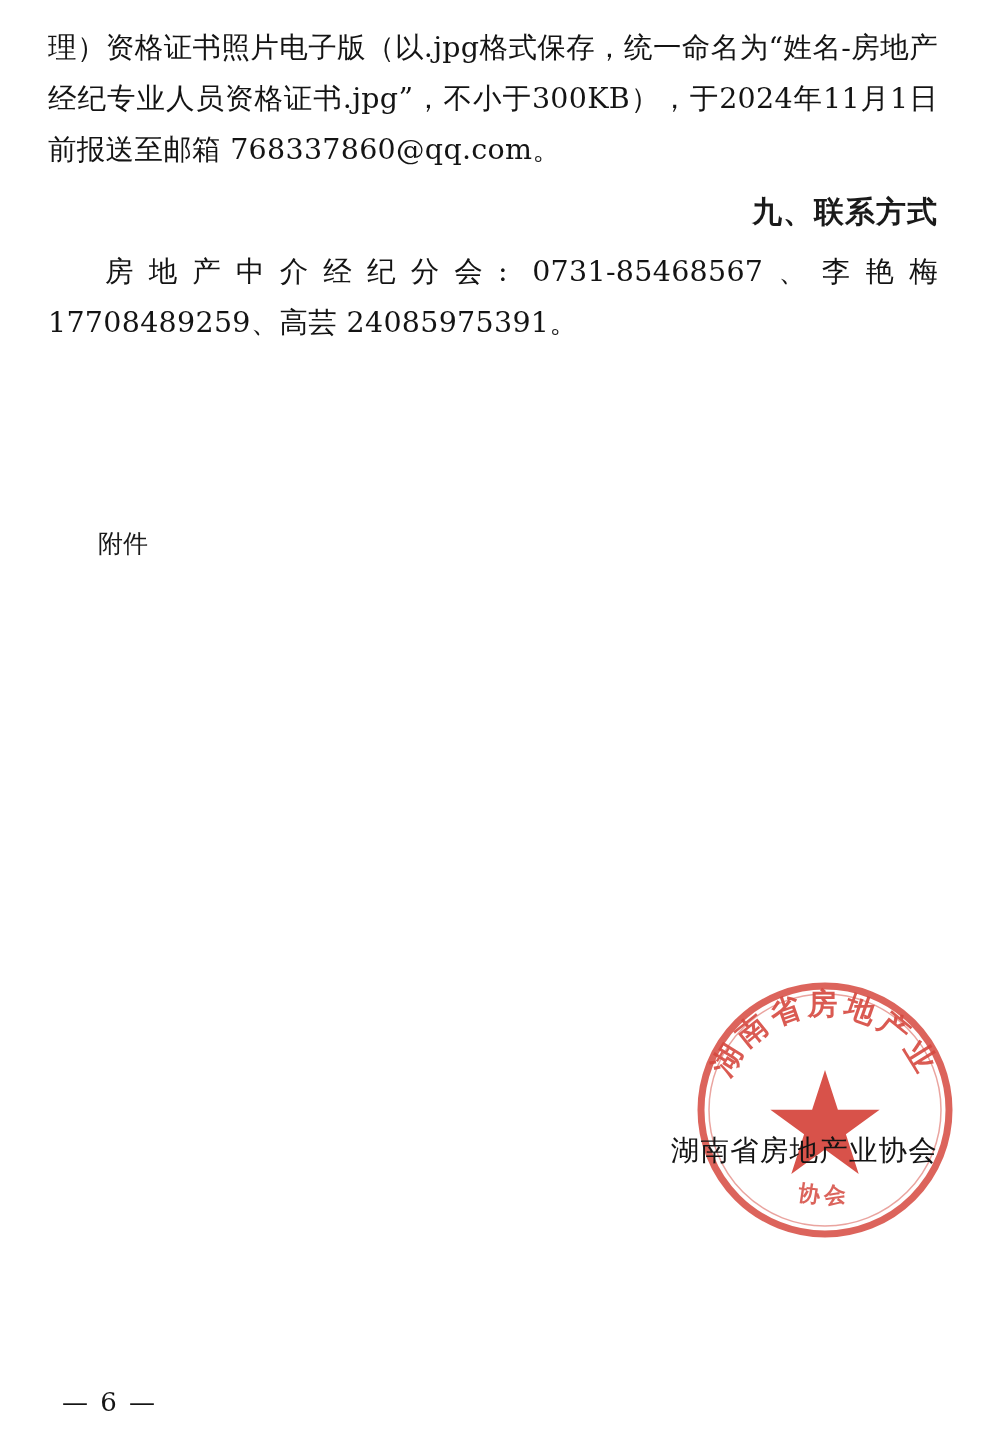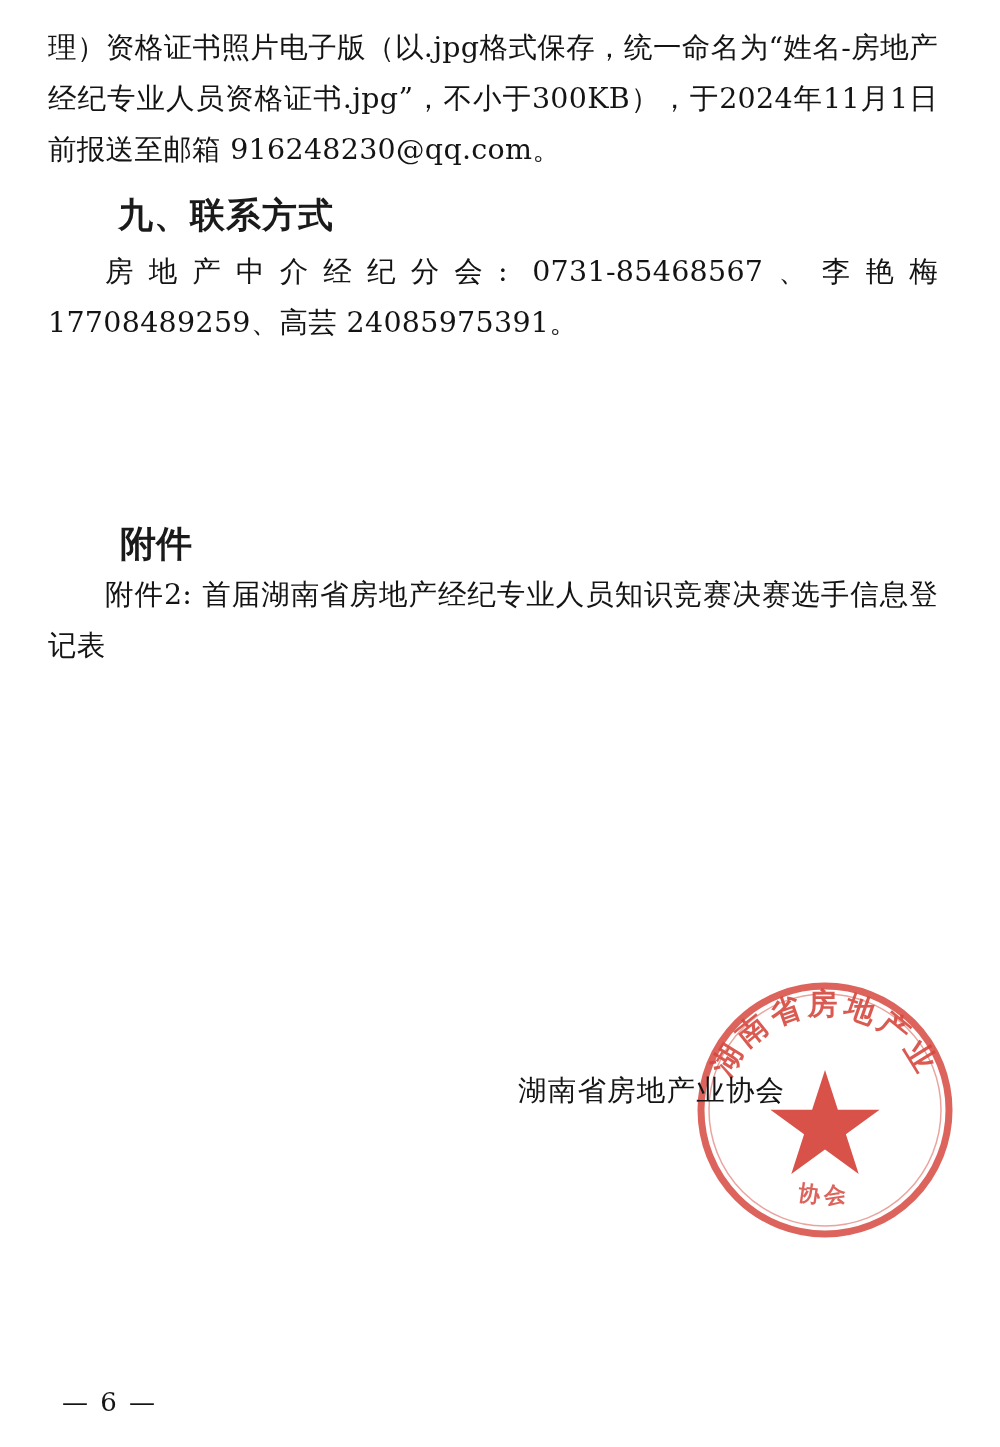--- a/index.html
+++ b/index.html
@@ -27,42 +27,42 @@
     letter-spacing: 0.3px;
     text-align: justify;
     text-justify: inter-ideograph;
     margin: 0;
     color: #141414;
   }
   .indent {
     text-indent: 2em;
   }
   .section-head {
-    font-size: 35px;
+    font-size: 30px;
     line-height: 51px;
     font-weight: bold;
-    font-family: Liberation Sans, sans-serif;
+    font-family: Liberation Mono, monospace;
     margin: 14px 0 6px 0;
     text-indent: 2em;
     letter-spacing: 1px;
+    text-align: right;
   }
   .gap-big { height: 170px; }
   .attach-title {
-    font-size: 36px;
+    font-size: 25px;
     line-height: 51px;
     text-indent: 2em;
     margin: 0;
-    font-weight: bold;
   }
   .sign-block {
     position: absolute;
     right: 62px;
-    top: 1060px;
+    top: 1120px;
     width: 420px;
-    text-align: left;
+    text-align: right;
     font-size: 28.5px;
     line-height: 62px;
     letter-spacing: 1.2px;
     color: #141414;
     z-index: 3;
   }
   .sign-line { white-space: nowrap; }
   .seal {
     position: absolute;
     left: 690px;
@@ -81,32 +81,31 @@
     letter-spacing: 2px;
     color: #141414;
     font-family: "DejaVu Serif", "Liberation Serif", serif;
   }
 </style>
 </head>
 <body>
 
 <div class="page">
 
-  <p class="para">理）资格证书照片电子版（以.jpg格式保存，统一命名为“姓名-房地产经纪专业人员资格证书.jpg”，不小于300KB），于2024年11月1日前报送至邮箱 916248230@qq.com。</p>
+  <p class="para">理）资格证书照片电子版（以.jpg格式保存，统一命名为“姓名-房地产经纪专业人员资格证书.jpg”，不小于300KB），于2024年11月1日前报送至邮箱 768337860@qq.com。</p>
 
   <h2 class="section-head">九、联系方式</h2>
 
   <p class="para indent">房地产中介经纪分会: 0731-85468567、李艳梅 17708489259、高芸 24085975391。</p>
 
   <div class="gap-big"></div>
 
   <p class="attach-title">附件</p>
 
 
-  <p class="para indent">附件2: 首届湖南省房地产经纪专业人员知识竞赛决赛选手信息登记表</p>
 
   <div class="seal">
     <svg viewBox="0 0 270 270" width="270" height="270" aria-hidden="true">
       <circle cx="135" cy="135" r="124" fill="none" stroke="#d2392f" stroke-width="7" opacity="0.85"></circle>
       <circle cx="135" cy="135" r="116" fill="none" stroke="#d2392f" stroke-width="1.5" opacity="0.5"></circle>
       <path id="sealArcTop" d="M 32 142 A 103 103 0 0 1 238 142" fill="none"></path>
       <path id="sealArcBottom" d="M 44 160 A 95 95 0 0 0 226 160" fill="none"></path>
       <text fill="#d2392f" font-size="30" font-family="'DejaVu Sans','Liberation Sans',sans-serif" font-weight="bold" letter-spacing="5" opacity="0.9">
         <textPath href="#sealArcTop" startOffset="50%" text-anchor="middle">湖南省房地产业</textPath>
       </text>

